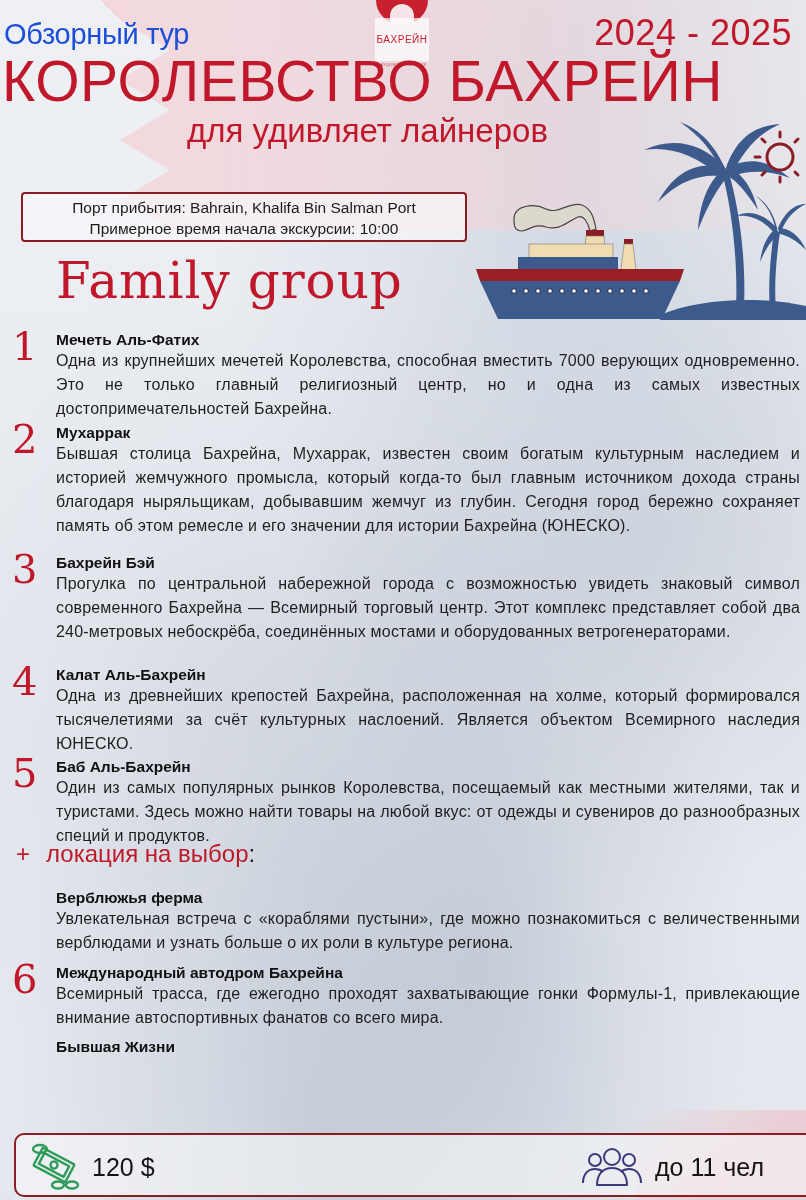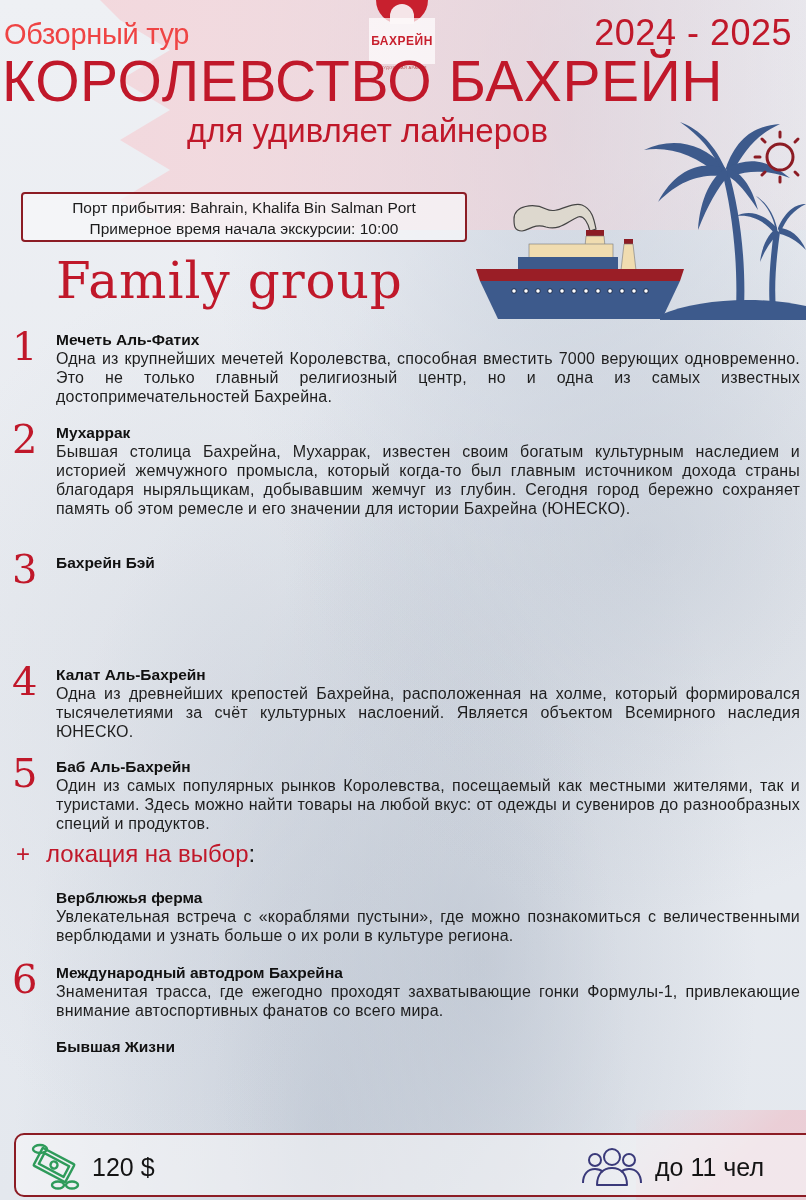--- a/index.html
+++ b/index.html
@@ -36,29 +36,29 @@
     .logo-dome {
       width: 52px; height: 24px; margin: 0 auto;
       background: #c8202e; border-radius: 0 0 26px 26px;
       position: relative;
     }
     .logo-dome::after {
       content: ""; position: absolute; left: 14px; top: 4px; width: 24px; height: 20px;
       background: #f5e5e8; border-radius: 12px 12px 0 0;
     }
     .logo-title {
-      font-size: 12px; color: #c8202e; font-weight: bold; letter-spacing: 0.5px;
+      font-size: 10px; color: #c8202e; font-weight: normal; letter-spacing: 0.5px;
       margin-top: -6px; position: relative; background: rgba(255,255,255,0.7);
       display: inline-block; padding: 16px 2px;
     }
     .logo-sub { font-size: 4px; color: #b55; letter-spacing: 0.3px; margin-top: 1px; }
 
     .subtitle-top {
       position: absolute; left: 4px; top: 18px;
-      font-size: 29px; color: #ef4444; font-weight: normal; letter-spacing: -0.3px; text-align: right;
+      font-size: 29px; color: #1d4ed8; font-weight: normal; letter-spacing: -0.3px; text-align: right;
     }
     .years {
       position: absolute; right: 14px; top: 12px;
       font-size: 36px; color: #c0182a; letter-spacing: 0.5px;
     }
     .main-title {
       position: absolute; left: 2px; top: 50px; width: 802px;
       font-size: 57px; color: #c0182a; letter-spacing: 0.6px; white-space: nowrap;
       line-height: 1.1; transform: scaleX(1.0);
     }
@@ -88,21 +88,21 @@
       position: absolute; left: 12px; top: -4px;
       font-family: "DejaVu Serif", serif; font-size: 40px; color: #c0182a;
       line-height: 1;
     }
     .body { position: absolute; left: 56px; right: 6px; }
     .item-title {
       font-size: 15.5px; font-weight: bold; color: #111; line-height: 19px;
       font-family: "Liberation Sans", sans-serif;
     }
     .item-desc {
-      font-size: 16px; color: #1e1e1e; line-height: 19px;
+      font-size: 16px; color: #1e1e1e; line-height: 24px;
       text-align: justify; letter-spacing: 0.2px;
     }
     .choice-heading {
       position: absolute; left: 16px; top: 840px;
       font-size: 24px; color: #c0182a;
     }
     .choice-heading .plus { margin-right: 16px; font-weight: normal; }
     .choice-heading .colon { color: #1e1e1e; }
 
     
@@ -237,20 +237,21 @@
     <div class="body">
       <div class="item-title">Мухаррак</div>
       <div class="item-desc">Бывшая столица Бахрейна, Мухаррак, известен своим богатым культурным наследием и историей жемчужного промысла, который когда-то был главным источником дохода страны благодаря ныряльщикам, добывавшим жемчуг из глубин. Сегодня город бережно сохраняет память об этом ремесле и его значении для истории Бахрейна (ЮНЕСКО).</div>
     </div>
   </div>
 
   <div class="item" style="top:553px;">
     <div class="num">3</div>
     <div class="body">
       <div class="item-title">Бахрейн Бэй</div>
+      <div class="item-desc">Прогулка по центральной набережной города с возможностью увидеть знаковый символ современного Бахрейна — Всемирный торговый центр. Этот комплекс представляет собой два 240-метровых небоскрёба, соединённых мостами и оборудованных ветрогенераторами.</div>
     </div>
   </div>
 
   <div class="item" style="top:665px;">
     <div class="num">4</div>
     <div class="body">
       <div class="item-title">Калат Аль-Бахрейн</div>
       <div class="item-desc">Одна из древнейших крепостей Бахрейна, расположенная на холме, который формировался тысячелетиями за счёт культурных наслоений. Является объектом Всемирного наследия ЮНЕСКО.</div>
     </div>
   </div>
@@ -271,21 +272,21 @@
     <div class="body">
       <div class="item-title">Верблюжья ферма</div>
       <div class="item-desc">Увлекательная встреча с «кораблями пустыни», где можно познакомиться с величественными верблюдами и узнать больше о их роли в культуре региона.</div>
     </div>
   </div>
 
   <div class="item" style="top:963px;">
     <div class="num">6</div>
     <div class="body">
       <div class="item-title">Международный автодром Бахрейна</div>
-      <div class="item-desc">Знаменитая трасса, где ежегодно проходят захватывающие гонки Формулы-1, привлекающие внимание автоспортивных фанатов со всего мира.</div>
+      <div class="item-desc">Всемирный трасса, где ежегодно проходят захватывающие гонки Формулы-1, привлекающие внимание автоспортивных фанатов со всего мира.</div>
     </div>
   </div>
 
   <div class="item" style="top:1037px;">
     <div class="body">
       <div class="item-title">Бывшая Жизни</div>
     </div>
   </div>
 
   <div class="footer">

